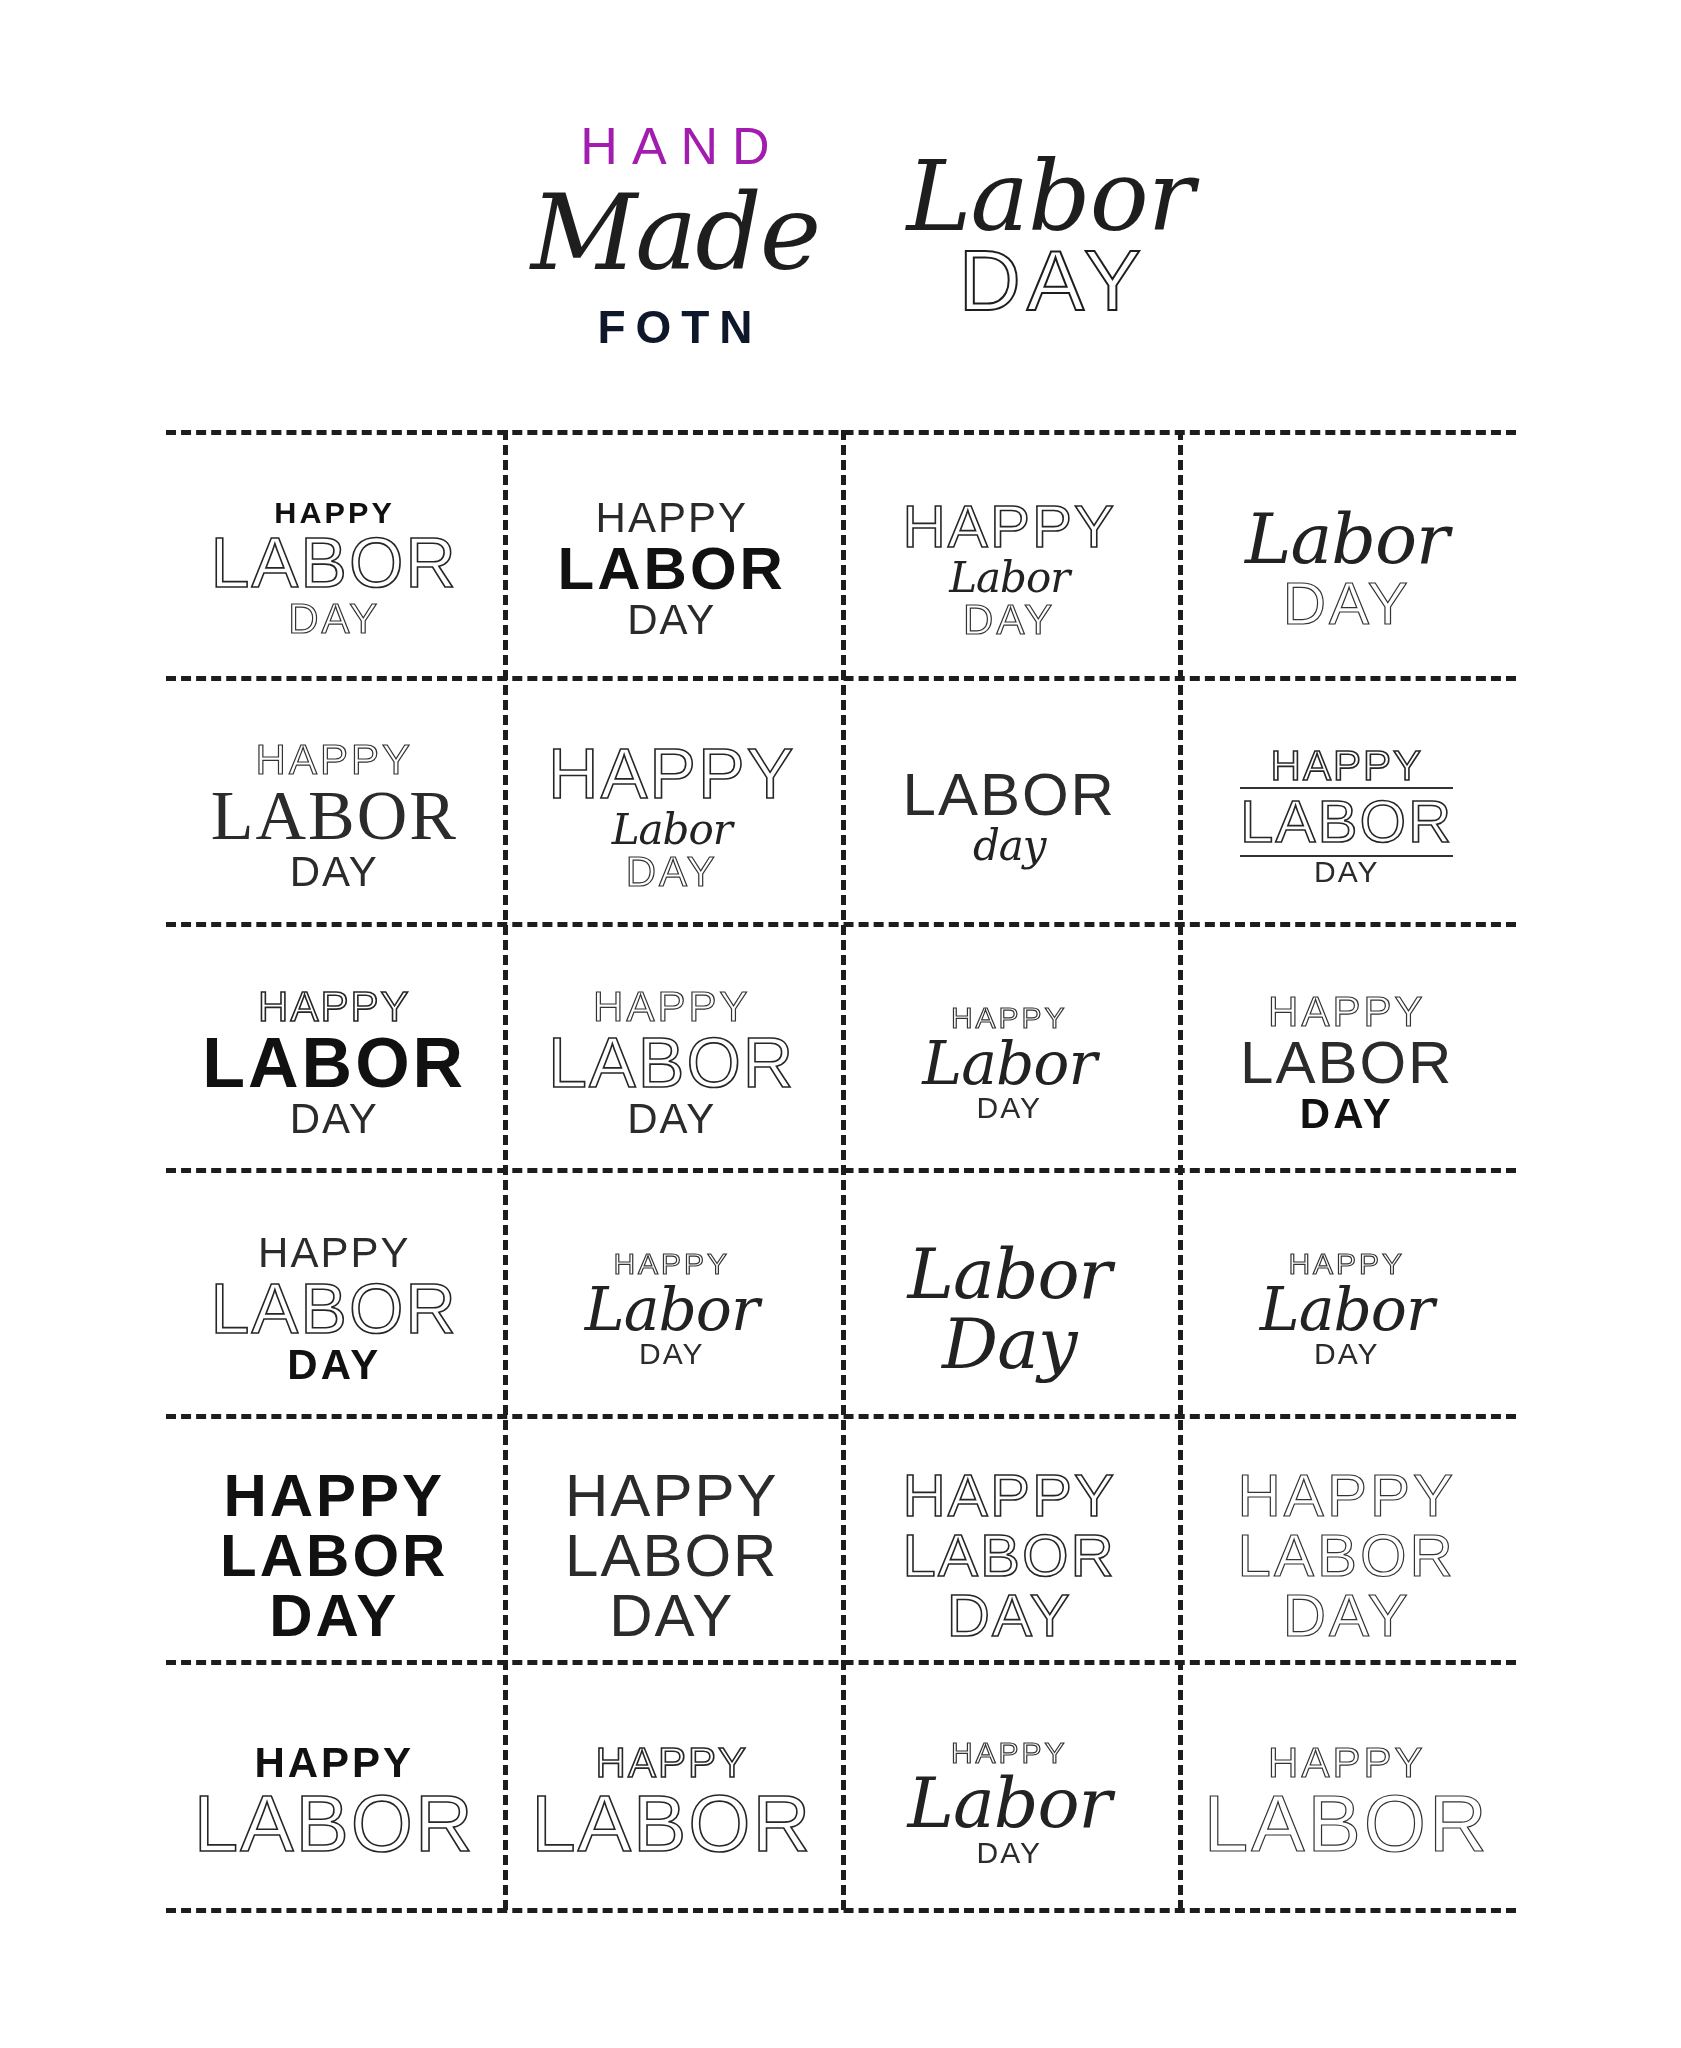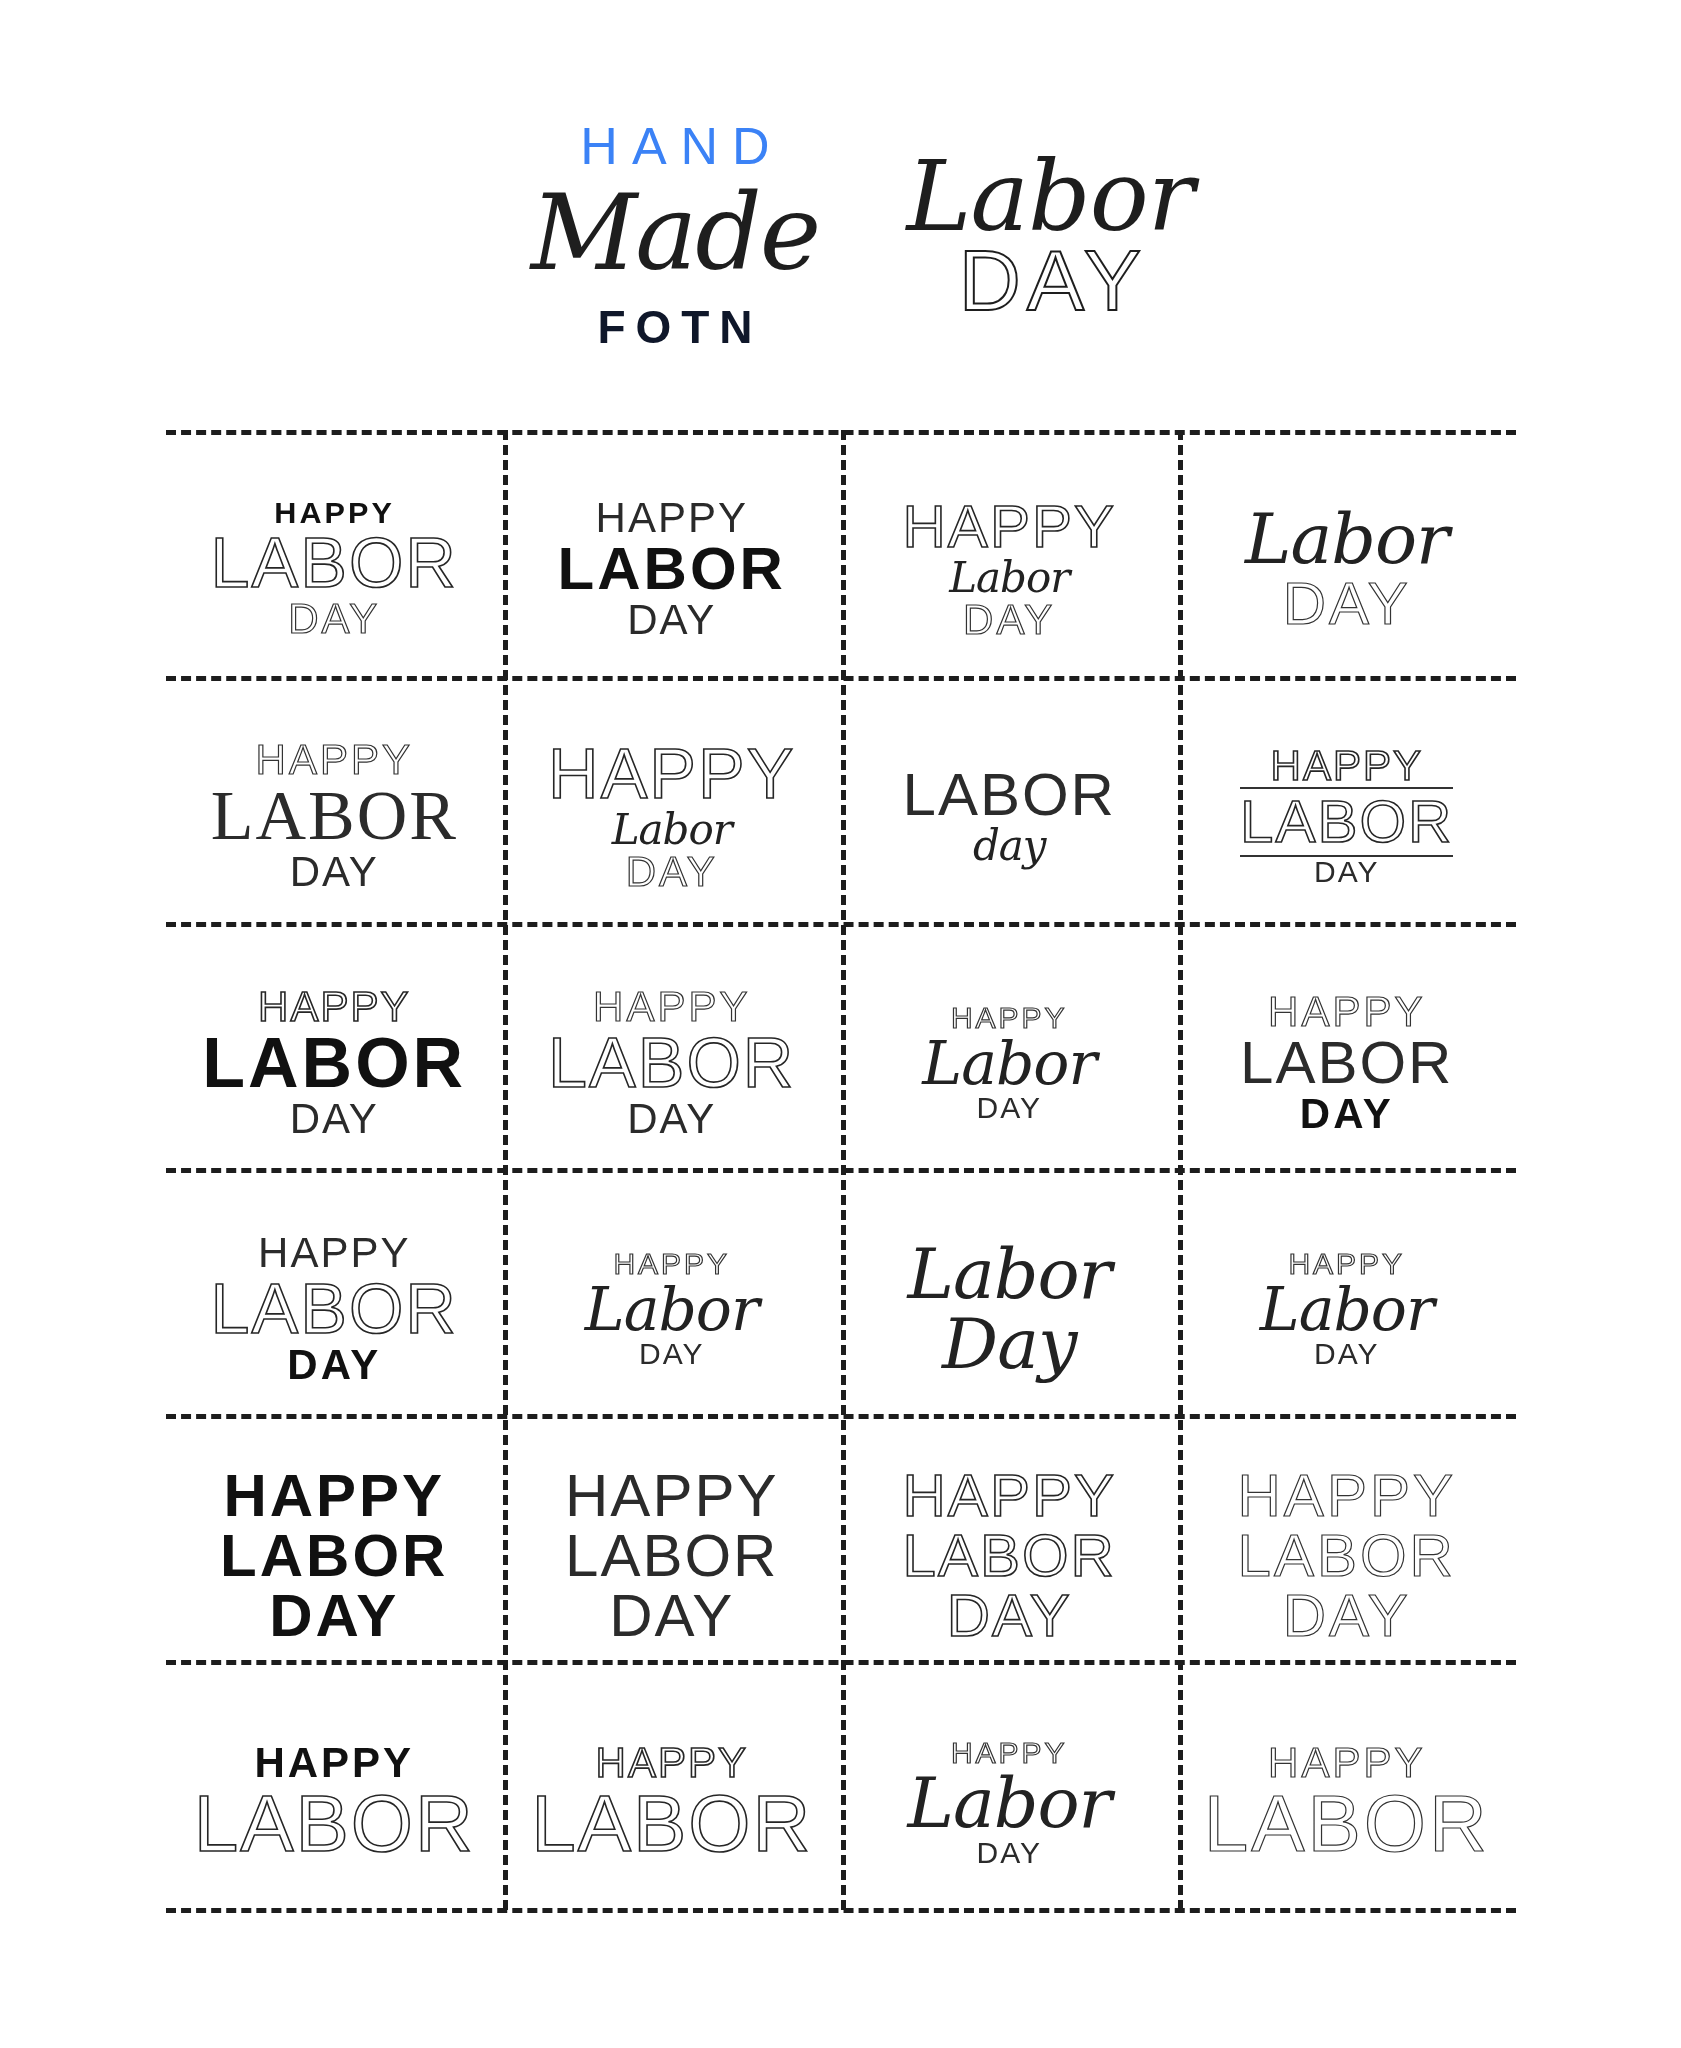--- a/index.html
+++ b/index.html
@@ -25,21 +25,21 @@
     left: 505px;
     top: 120px;
     width: 340px;
     text-align: center;
   }
   .hm-hand {
     font-family: "Liberation Sans", sans-serif;
     font-size: 52px;
     letter-spacing: 14px;
     font-weight: 400;
-    color: #3b82f6;
+    color: #a21caf;
     line-height: 1;
     text-indent: 14px;
   }
   .hm-made {
     font-family: "DejaVu Serif", serif;
     font-style: italic;
     font-size: 104px;
     font-weight: 400;
     line-height: 1.15;
     letter-spacing: -2px;

